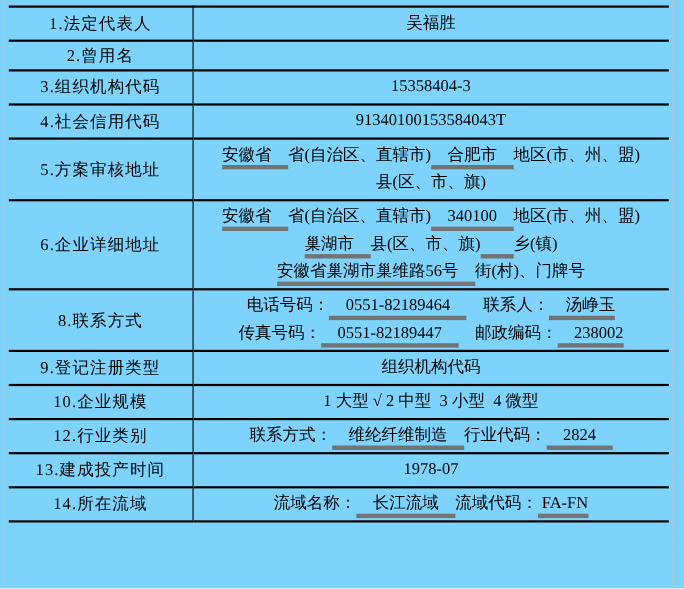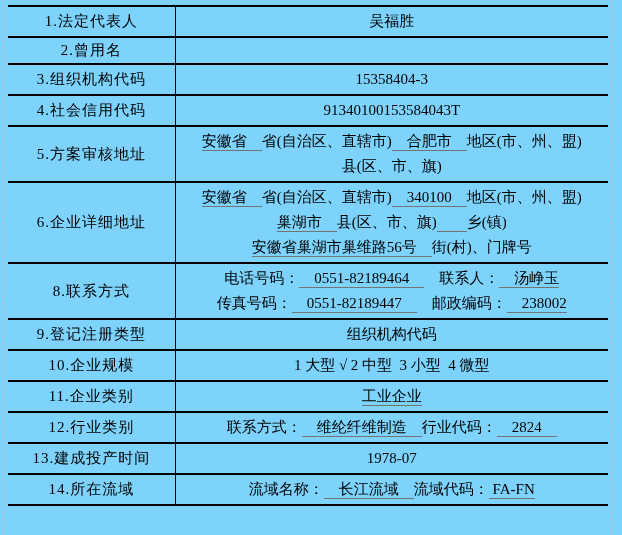--- a/index.html
+++ b/index.html
@@ -42,21 +42,21 @@
   td.value-cell {
     text-align: center;
     padding: 2px 8px;
   }
   .value-line {
     line-height: 25px;
     white-space: pre-wrap;
   }
   .seg { white-space: pre-wrap; }
   .seg.u {
-    border-bottom: 1px solid #737373;
+    border-bottom: 4px solid #737373;
     padding-bottom: 1px;
   }
   
   tr.r1  { height: 30px; }
   tr.r2  { height: 27px; margin-top: 24px; }
   tr.r3  { height: 28px; }
   tr.r4  { height: 27px; }
   tr.r5  { height: 51px; }
   tr.r6  { height: 79px; }
   tr.r7  { height: 33px; }
@@ -128,26 +128,20 @@
     <td class="value-cell">
             <div class="value-line"><span class="seg">组织机构代码</span></div>
           </td>
   </tr>
         <tr class="r10">
     <td class="label-cell">10.企业规模</td>
     <td class="value-cell">
             <div class="value-line"><span class="seg">1 大型 √ 2 中型  3 小型  4 微型</span></div>
           </td>
   </tr>
-        <tr class="r11">
-    <td class="label-cell">11.企业类别</td>
-    <td class="value-cell">
-            <div class="value-line"><span class="seg u">工业企业</span></div>
-          </td>
-  </tr>
         <tr class="r12">
     <td class="label-cell">12.行业类别</td>
     <td class="value-cell">
             <div class="value-line"><span class="seg">联系方式：</span><span class="seg u">　维纶纤维制造　</span><span class="seg">行业代码：</span><span class="seg u">　2824　</span></div>
           </td>
   </tr>
         <tr class="r13">
     <td class="label-cell">13.建成投产时间</td>
     <td class="value-cell">
             <div class="value-line"><span class="seg">1978-07</span></div>

